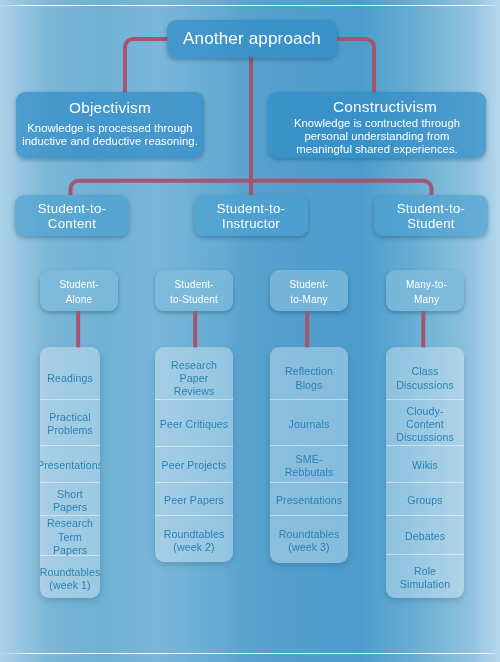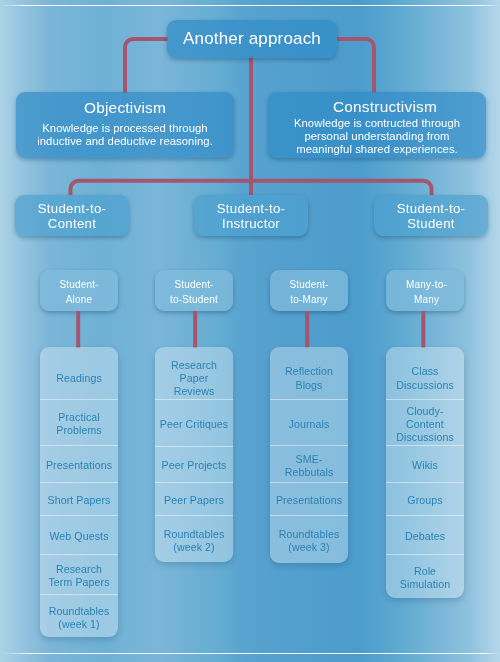--- a/index.html
+++ b/index.html
@@ -70,21 +70,21 @@
       <path d="M251,56 V195"></path>
 
       <path d="M70.5,195 V188.7 a8,8 0 0 1 8,-8 H423.5 a8,8 0 0 1 8,8 V195"></path>
     </g>
   </svg>
 
   <div class="node n-root" style="left:167px;top:20px;width:170px;height:38px;">
     <div class="root-label">Another approach</div>
   </div>
 
-  <div class="node n-l2" style="left:16px;top:92px;width:218px;height:66px;">
+  <div class="node n-l2" style="left:16px;top:92px;width:188px;height:66px;">
     <div class="l2-title" style="position:absolute;left:0;right:0;top:7px;">Objectivism</div>
     <div class="l2-body" style="position:absolute;left:0;right:0;top:29.5px;">Knowledge is processed through
 inductive and deductive reasoning.</div>
   </div>
 
   <div class="node n-l2" style="left:268px;top:92px;width:218px;height:66px;">
     <div class="l2-title" style="position:absolute;left:16px;right:0;top:6.4px;">Constructivism</div>
     <div class="l2-body" style="position:absolute;left:0;right:0;top:24.6px;line-height:13.3px;">Knowledge is contructed through
 personal understanding from
 meaningful shared experiences.</div>
@@ -122,27 +122,26 @@
 
   <svg width="500" height="662" style="position:absolute;left:0;top:0">
     <g stroke="#a4566e" stroke-width="4">
       <path d="M78.2,311 V348"></path>
       <path d="M195.2,311 V348"></path>
       <path d="M307.2,311 V348"></path>
       <path d="M423.3,311 V348"></path>
     </g>
   </svg>
 
-  <div class="col" style="left:40px;top:347px;width:78px;">
+  <div class="col" style="left:40px;top:347px;width:60px;">
       <div class="col-item" style="height: 44px;"><span>Readings</span></div>
       <div class="col-item" style="height: 46.4px;"><span>Practical
 Problems</span></div>
       <div class="col-item" style="height: 36.8px;"><span>Presentations</span></div>
       <div class="col-item" style="height: 32.9px;"><span>Short Papers</span></div>
-      <div class="col-item" style="height: 38.9px;"><span>Web Quests</span></div>
       <div class="col-item" style="height: 40px;"><span>Research
 Term Papers</span></div>
       <div class="col-item" style="height: 43.4px;"><span>Roundtables
 (week 1)</span></div>
     </div>
   <div class="col" style="left:155px;top:347px;width:78px;">
       <div class="col-item" style="height: 44px;"><span>Research
 Paper
 Reviews</span></div>
       <div class="col-item" style="height: 46.5px;"><span>Peer Critiques</span></div>

